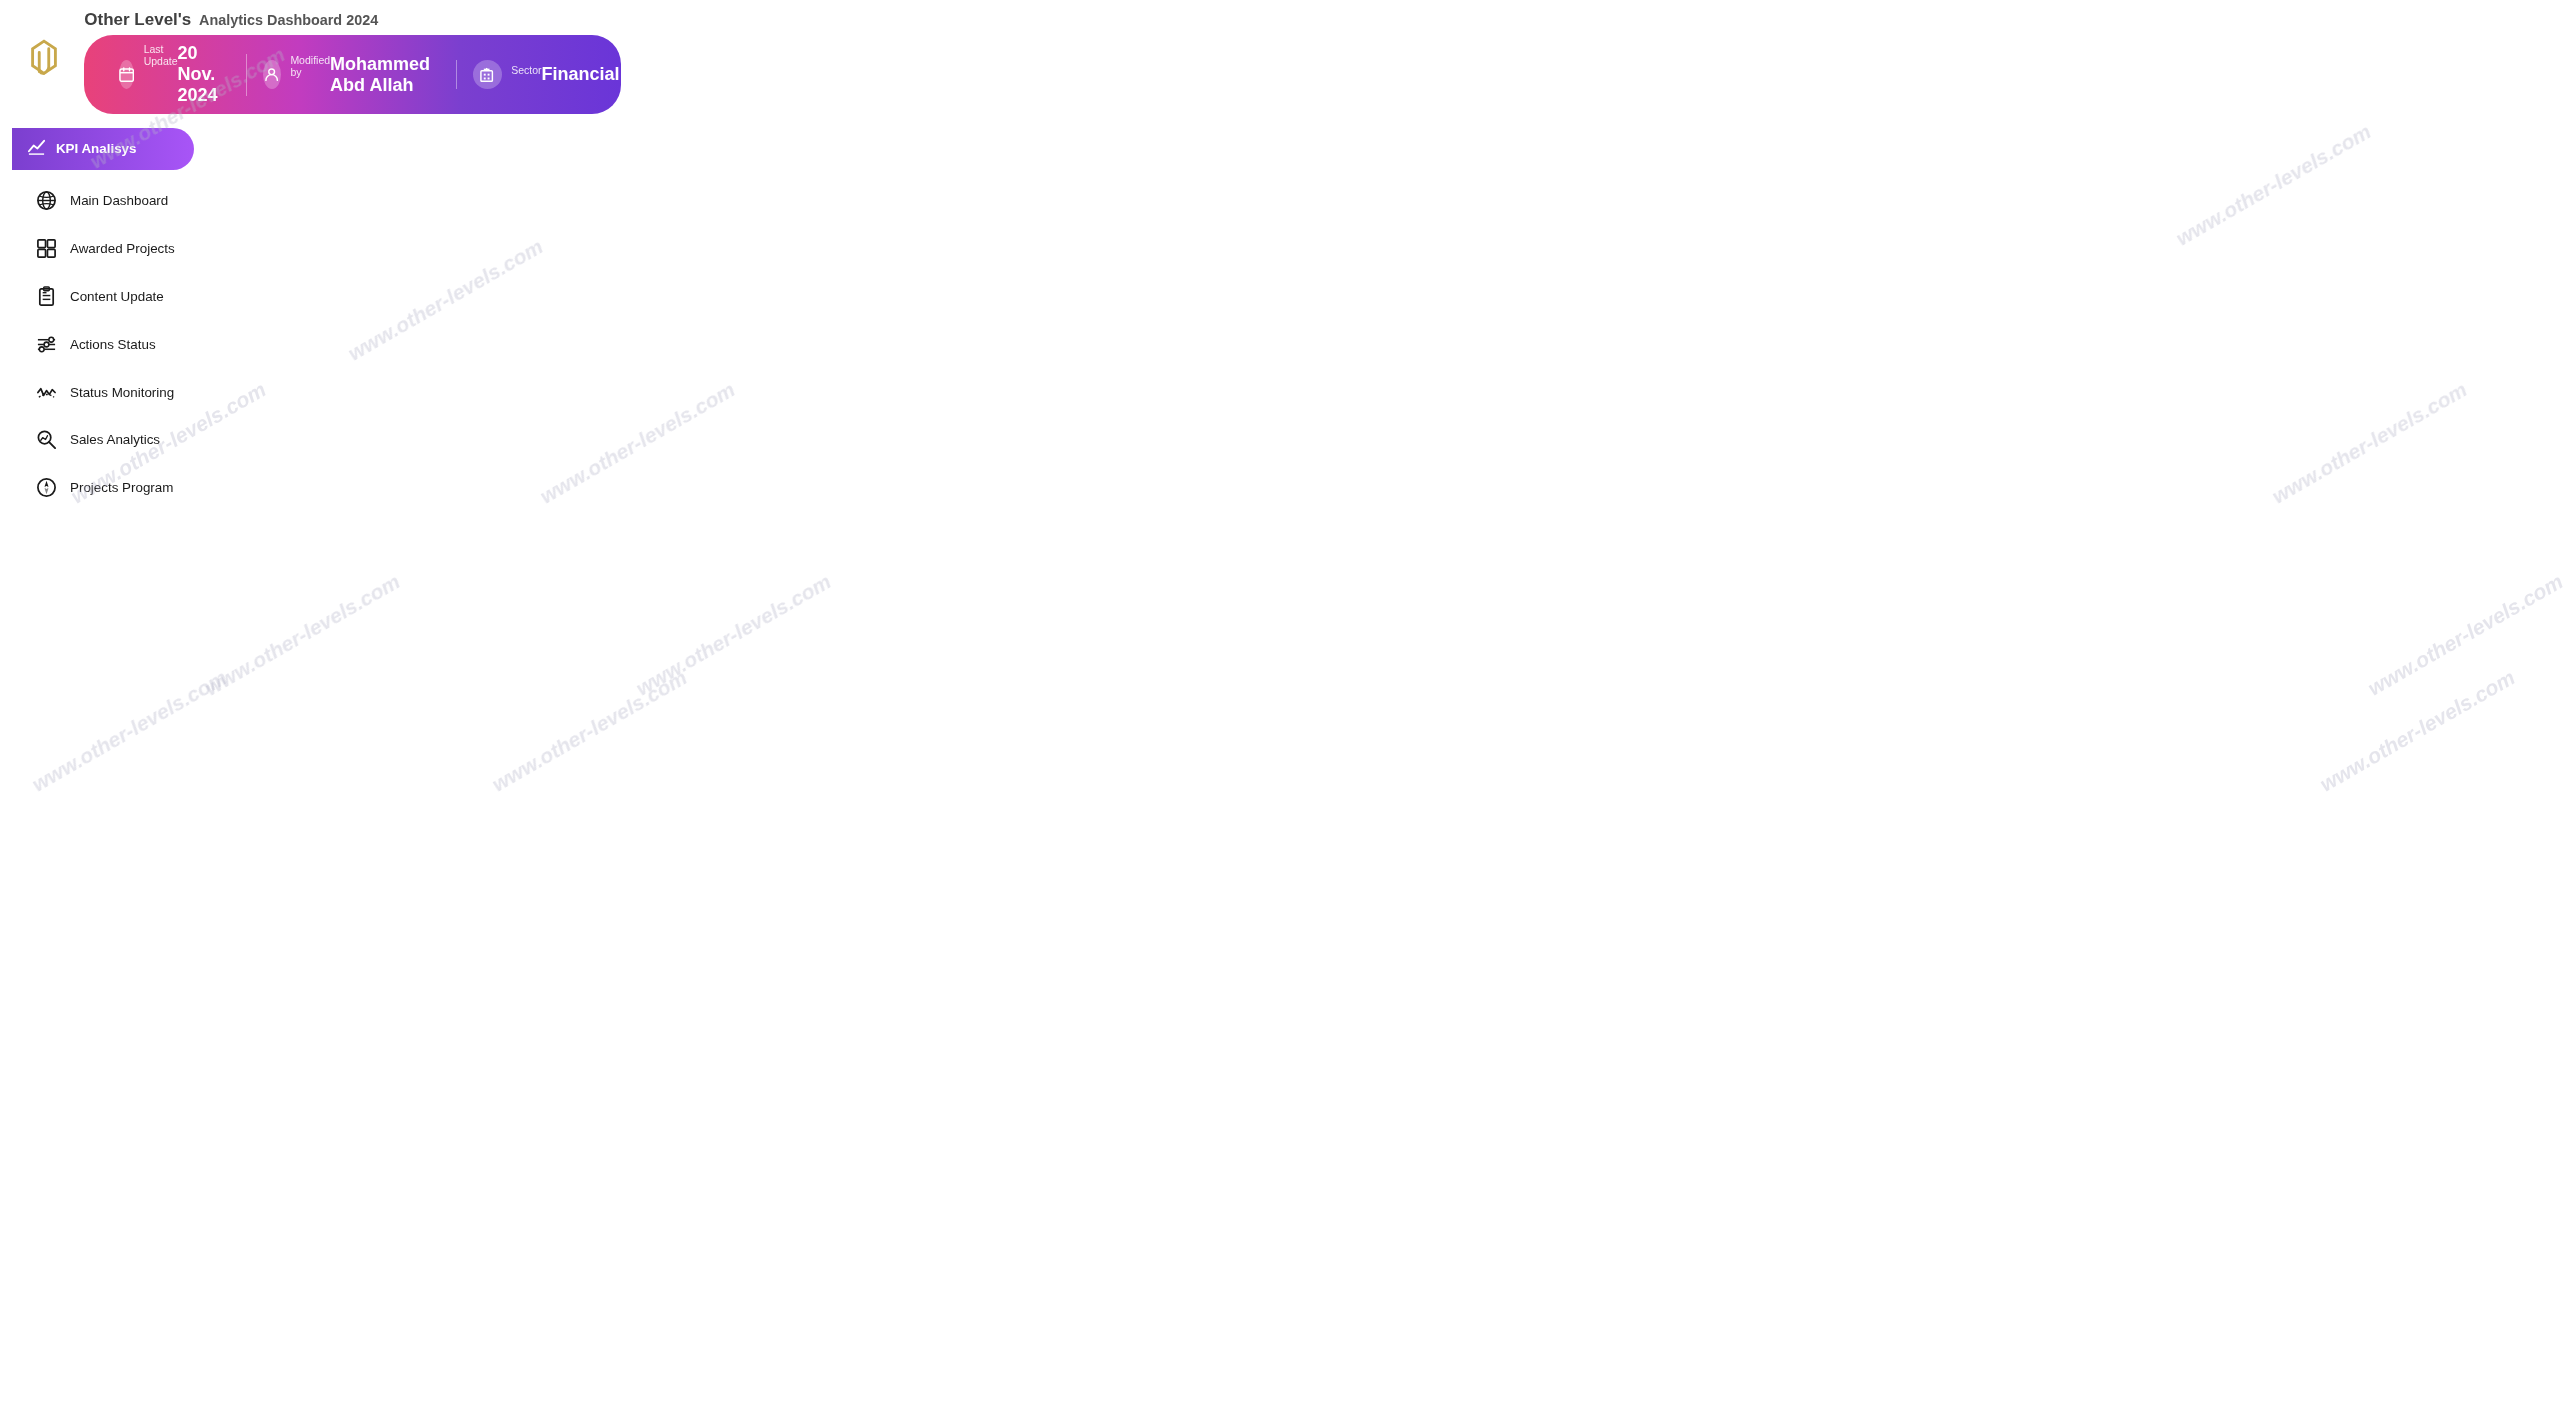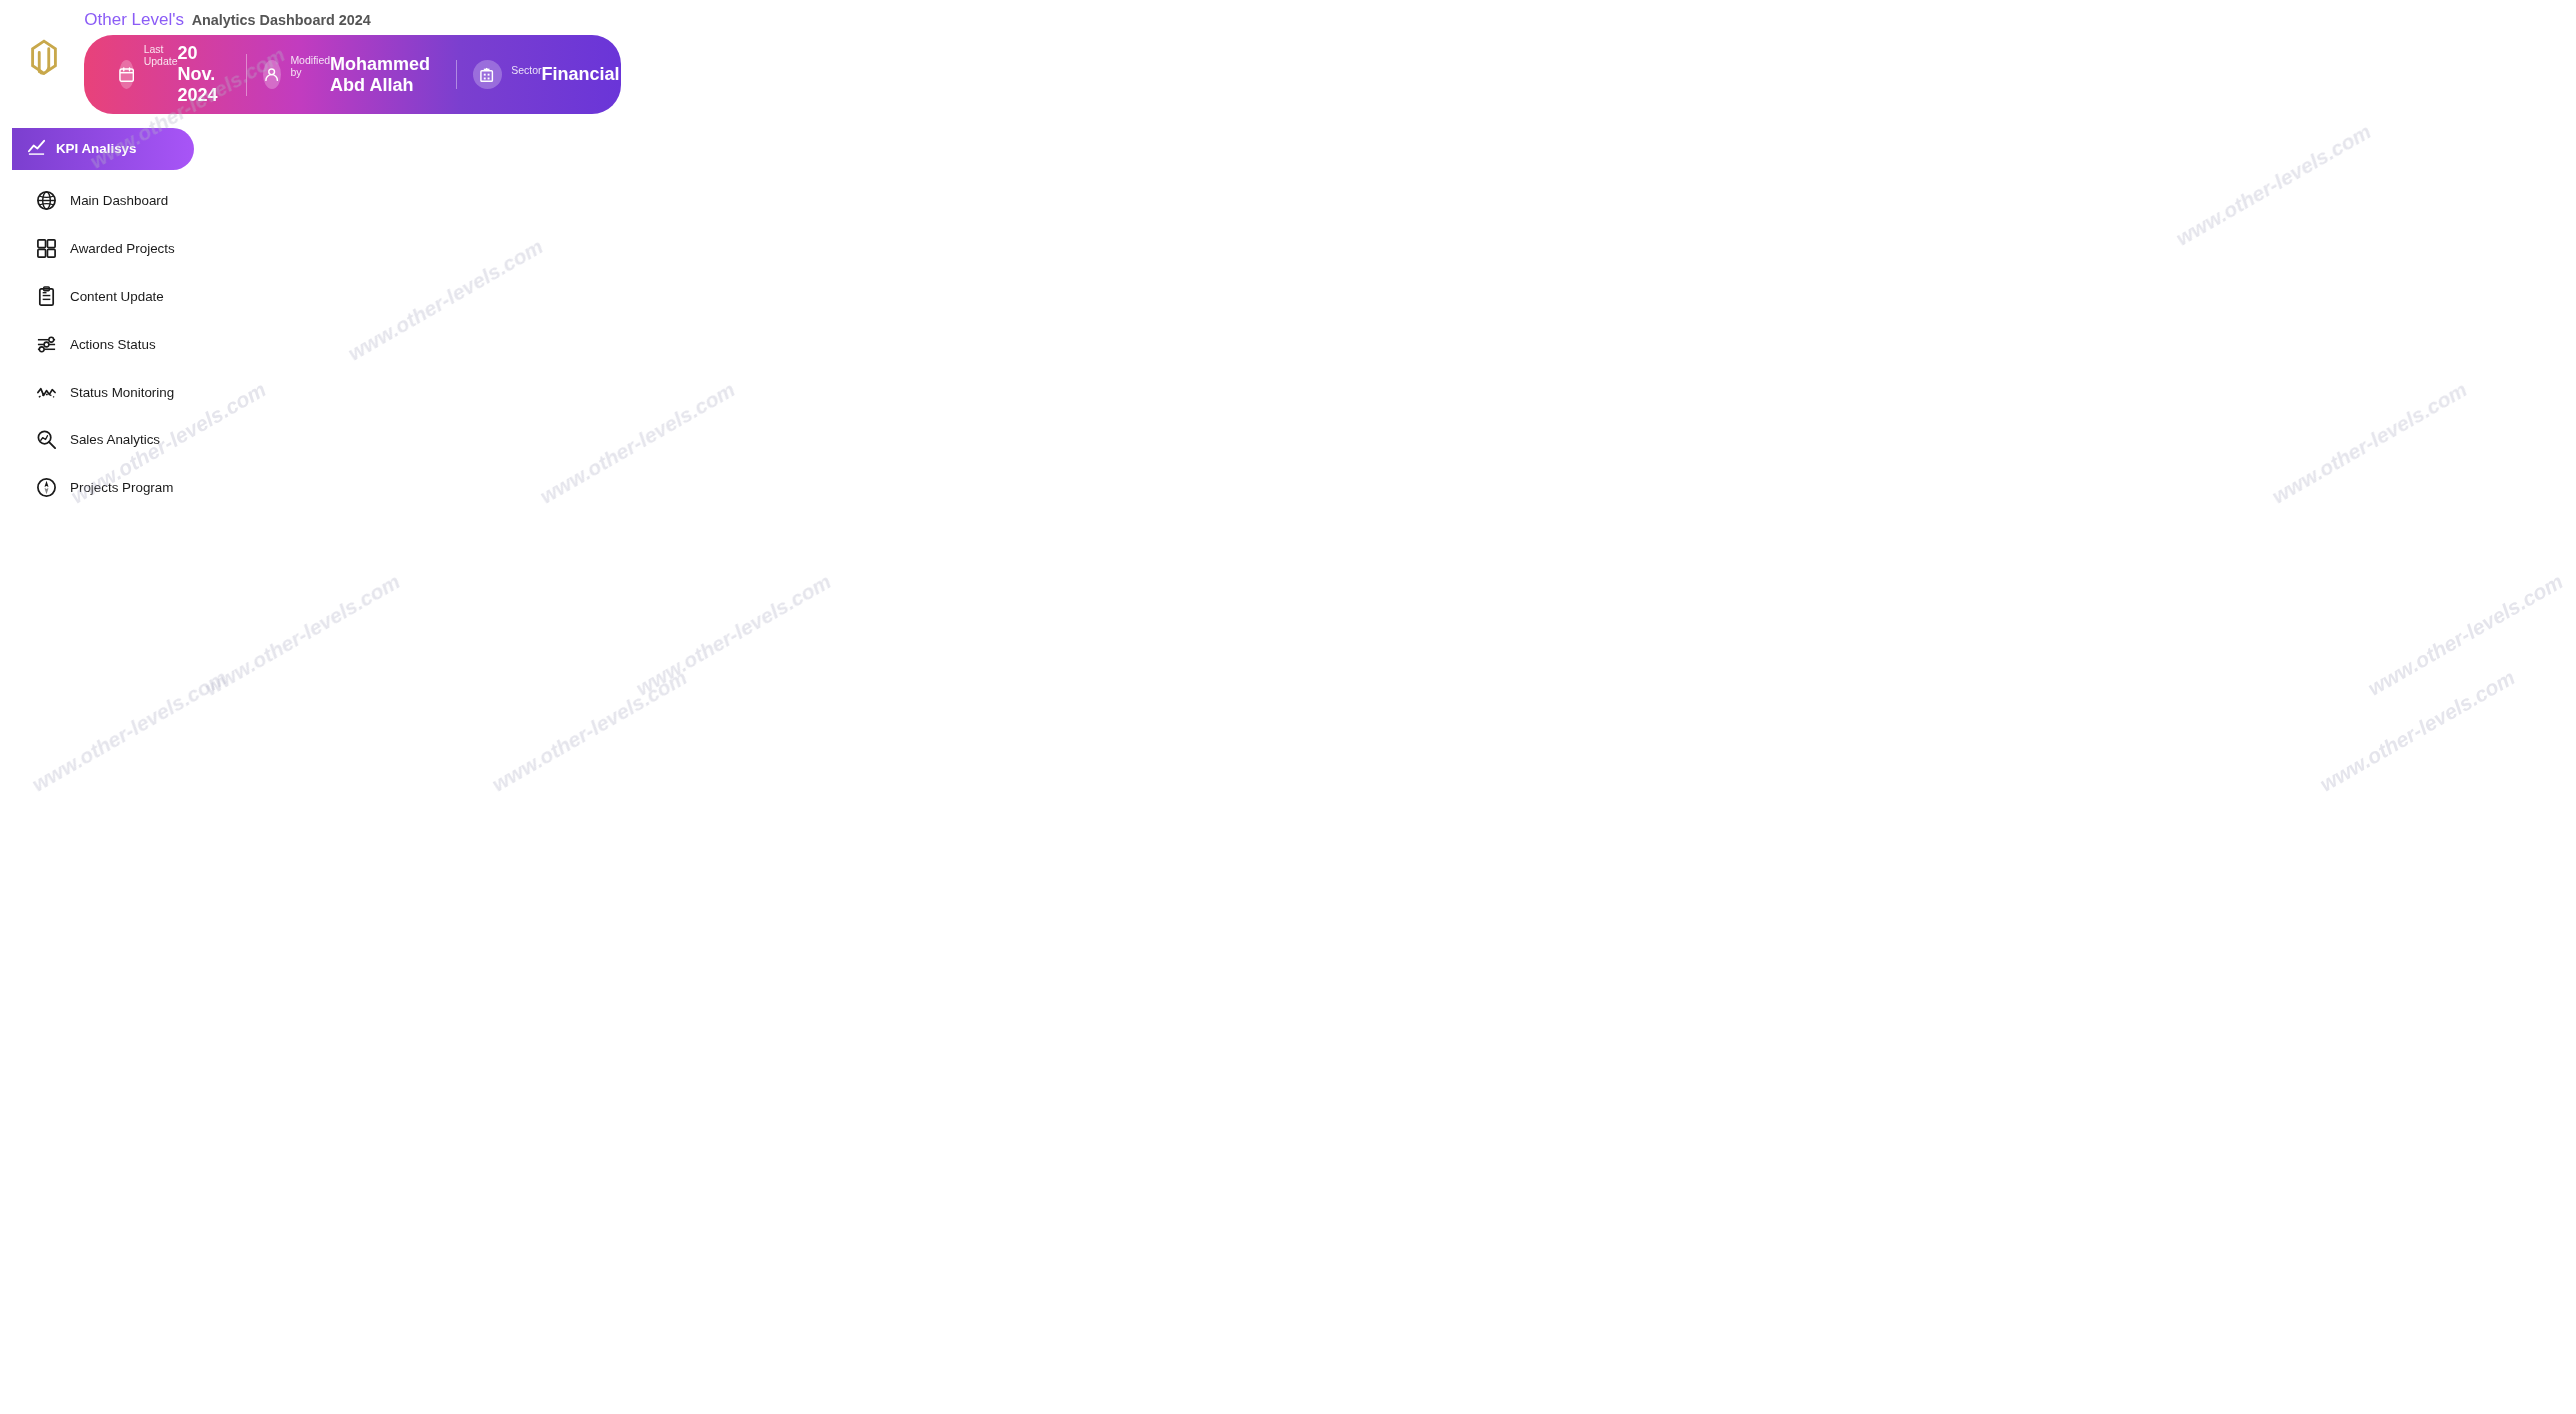--- a/index.html
+++ b/index.html
@@ -33,23 +33,23 @@
     .header-text {
       display: flex;
       flex-direction: column;
     }
     .header-title {
       display: flex;
       align-items: baseline;
       gap: 7.7px;
     }
     .header-brand {
-      font-weight: 400;
+      font-weight: 700;
       font-size: 17px;
-      color: #8b5cf6;
+      color: #404040;
     }
     .header-subtitle {
       font-size: 14.4px;
       color: #555;
       font-weight: 700;
     }
 
     
     .info-bar {
       display: flex;

